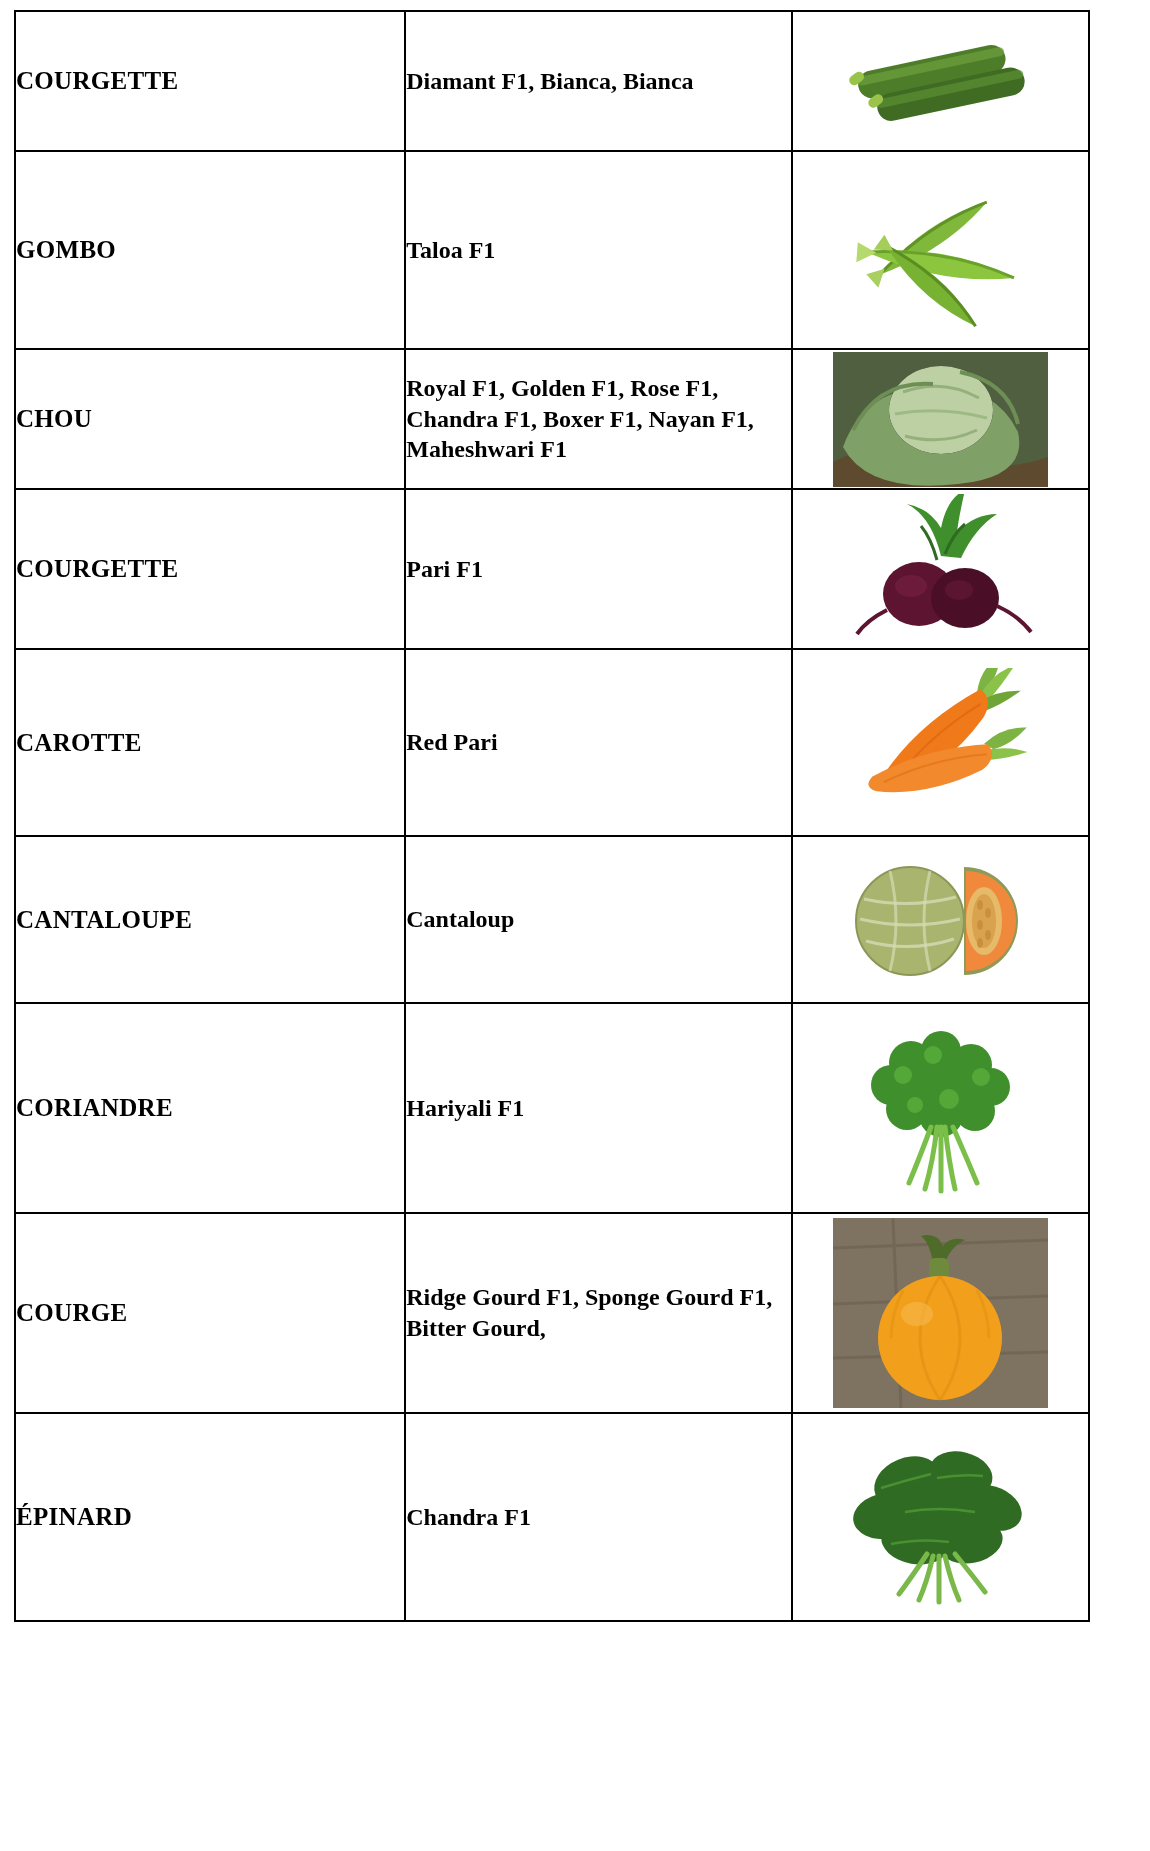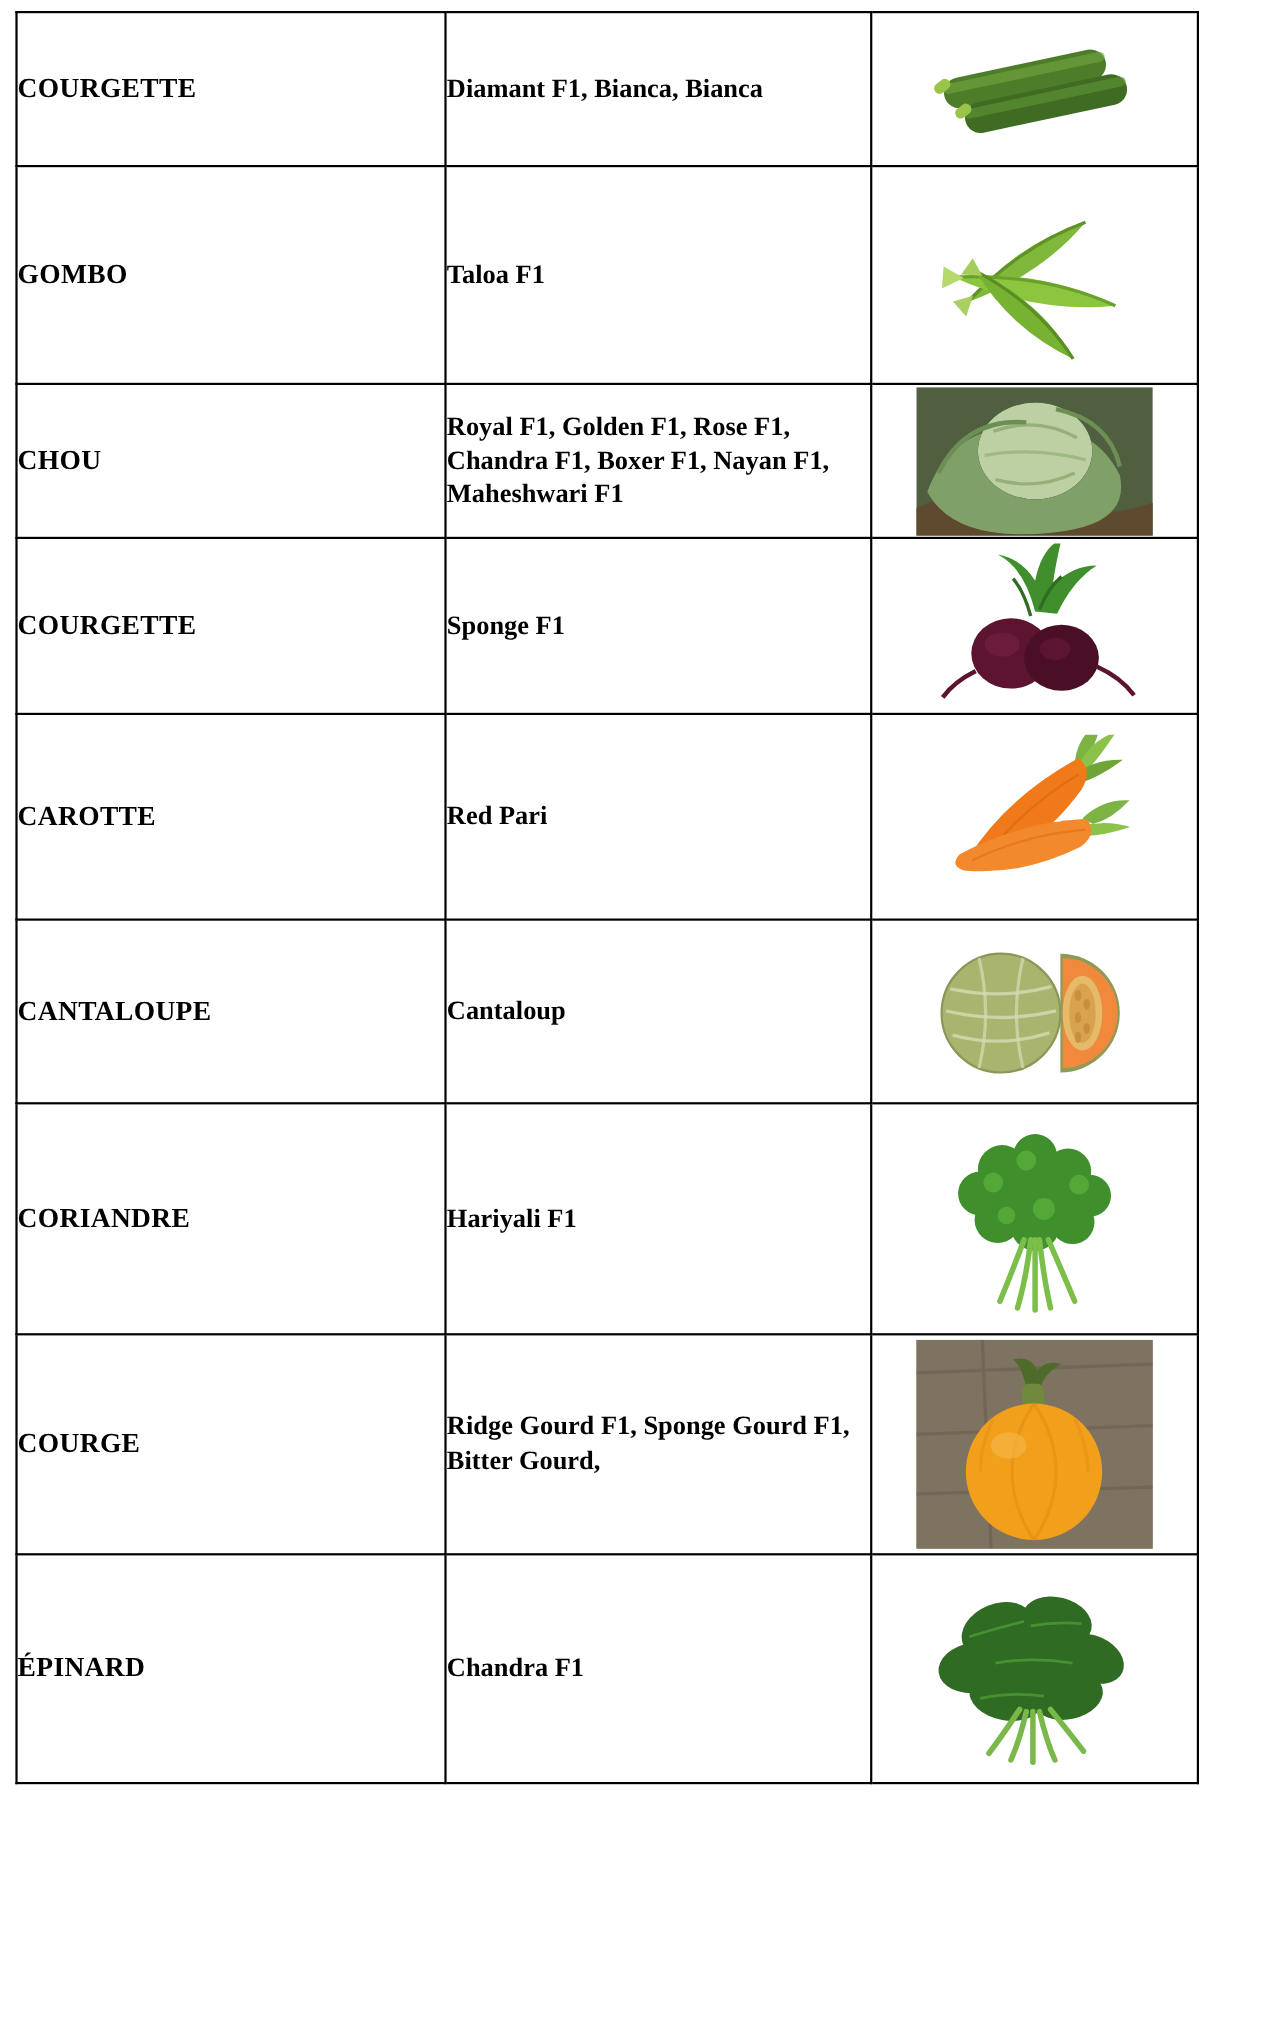--- a/index.html
+++ b/index.html
@@ -133,21 +133,21 @@
               <path d="M72 84 q38 10 72 -6" stroke="#96b07c" stroke-width="3" fill="none"></path>
               <path d="M20 78 q25 -50 80 -46" stroke="#6d8f55" stroke-width="4" fill="none"></path>
               <path d="M185 72 q-10 -42 -58 -52" stroke="#6d8f55" stroke-width="4" fill="none"></path>
             </svg>
           </div>
         </td>
       </tr>
 
       <tr style="height:160px;">
         <td class="col-name">COURGETTE</td>
-        <td class="col-varieties">Sponge F1</td>
+        <td class="col-varieties">Pari F1</td>
         <td class="col-image">
           <div class="img-wrap">
             <svg class="veg" width="200" height="150" viewBox="0 0 200 150" aria-hidden="true">
               <g>
                 <path d="M100 62 q-10 -40 -34 -52 q22 4 34 24 q6 -30 24 -38 q-6 26 -8 42 q18 -18 40 -18 q-22 14 -36 44 z" fill="#3f8f2c"></path>
                 <path d="M96 66 q-6 -22 -16 -34" stroke="#2f6b22" stroke-width="3" fill="none"></path>
                 <path d="M104 60 q8 -20 20 -30" stroke="#2f6b22" stroke-width="3" fill="none"></path>
                 <ellipse cx="78" cy="100" rx="36" ry="32" fill="#5c1430"></ellipse>
                 <ellipse cx="70" cy="92" rx="16" ry="11" fill="#7a2244" opacity="0.55"></ellipse>
                 <ellipse cx="124" cy="104" rx="34" ry="30" fill="#4a0f26"></ellipse>

